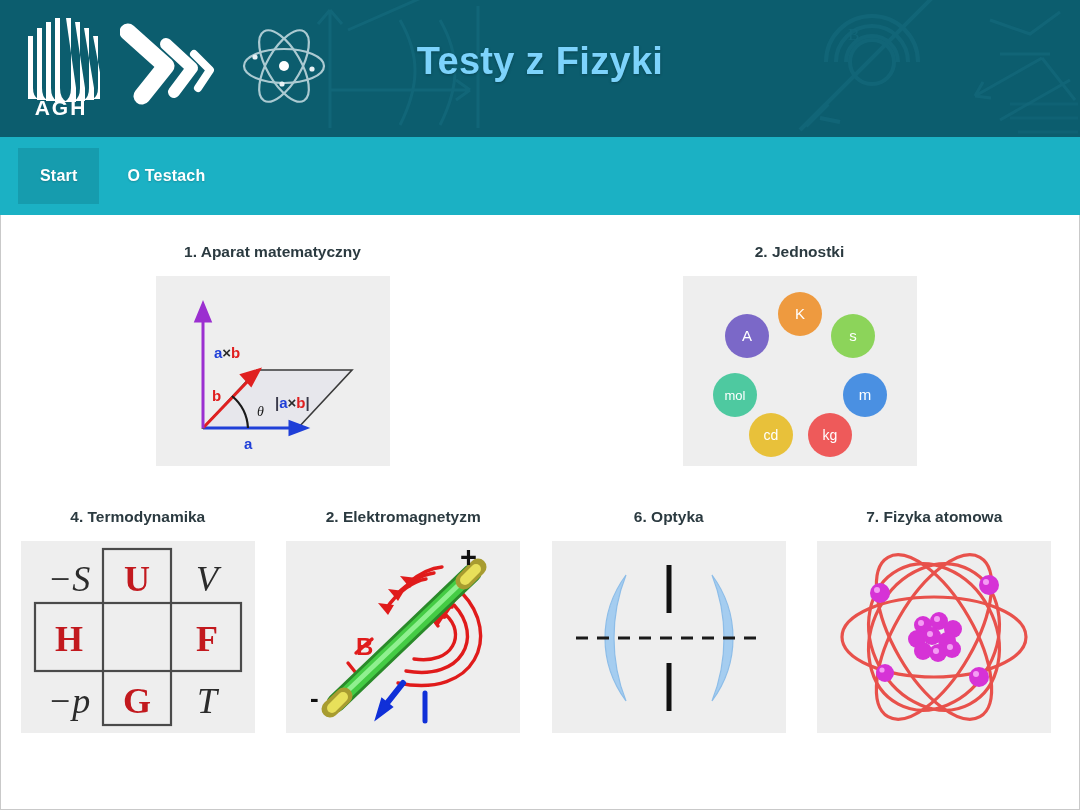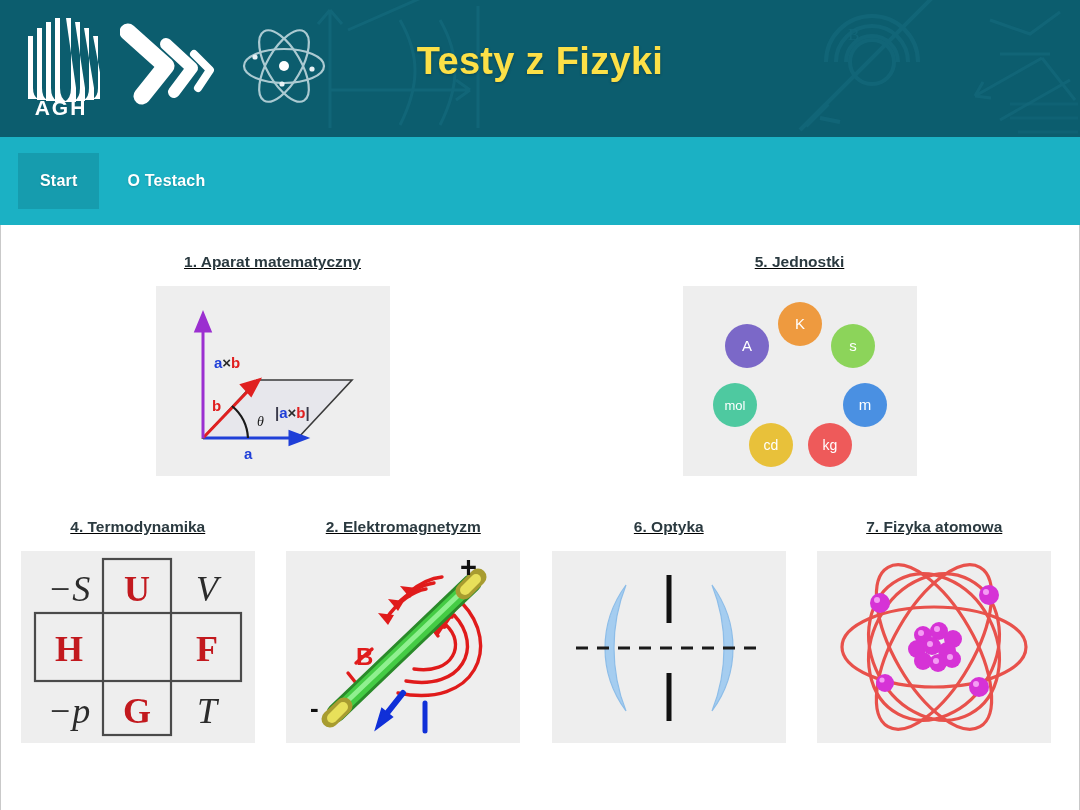--- a/index.html
+++ b/index.html
@@ -19,44 +19,43 @@
   }
   .header-deco{position:absolute;inset:0;opacity:.5;}
   .brand{
     position:absolute;left:22px;top:14px;display:flex;align-items:center;gap:20px;
   }
   .agh-logo{width:78px;height:104px;display:block;}
   .chev-logo{width:98px;height:88px;display:block;}
   .atom-logo{width:92px;height:92px;display:block;}
   .header-title{
     position:absolute;left:0;right:0;top:40px;text-align:center;
-    color:#fde047;font-size:38px;font-weight:600;letter-spacing:.3px;
+    color:#7dd3fc;font-size:38px;font-weight:600;letter-spacing:.3px;
     text-shadow:0 1px 3px rgba(0,0,0,.28);
   }
 
   
   .nav{
-    height:88px;width:1080px;background:#1bb1c4;
+    height:78px;width:1080px;background:#1bb1c4;
     display:flex;align-items:center;padding-left:18px;box-sizing:border-box;
     position:relative;
   }
   .nav-item{
     color:#ffffff;font-size:16px;font-weight:700;
     padding:19px 22px;margin-right:6px;
     cursor:pointer;user-select:none;letter-spacing:.2px;
     text-shadow:0 1px 2px rgba(0,0,0,.18);
   }
   .nav-item.active{background:#169cae;}
 
   
   .content{
     position:relative;width:1080px;height:595px;background:#ffffff;
     border:1px solid #c9c9c9;border-top:none;box-sizing:border-box;
     padding:14px 8px 0 0;
-    text-decoration:underline;
   }
   .row{display:flex;width:100%;box-sizing:border-box;}
   .row-1{justify-content:space-around;padding:0 8px;}
   .row-2{justify-content:space-around;padding:0 4px;}
   .card{
     display:flex;flex-direction:column;align-items:center;
     cursor:pointer;
   }
   .card-title{
     font-size:15.5px;font-weight:600;color:#2b3a40;
@@ -189,21 +188,21 @@
           <text x="56" y="125" font-size="15" font-weight="700" fill="#e02020" font-family="Liberation Sans, sans-serif">b</text>
           <text x="88" y="173" font-size="15" font-weight="700" fill="#1f3fd8" font-family="Liberation Sans, sans-serif">a</text>
           <text x="101" y="140" font-size="14" fill="#1a1a1a" font-style="italic" font-family="Liberation Serif, serif">θ</text>
           <text x="119" y="132" font-size="15" font-weight="700" font-family="Liberation Sans, sans-serif">
             <tspan fill="#3a3a4a">|</tspan><tspan fill="#1f3fd8">a</tspan><tspan fill="#2b2b2b">×</tspan><tspan fill="#e02020">b</tspan><tspan fill="#3a3a4a">|</tspan>
           </text>
         </svg>
       </div>
 
       <div class="card">
-        <div class="card-title">5. Jednostki</div>
+        <div class="card-title">2. Jednostki</div>
         <svg class="thumb" viewBox="0 0 234 190">
           <rect width="234" height="190" fill="#eeeeee"></rect>
           <g font-family="Liberation Sans, sans-serif" font-size="13" fill="#ffffff" text-anchor="middle">
             <circle cx="117" cy="38" r="22" fill="#ee9a3f"></circle>
             <text x="117" y="43" font-size="15">K</text>
 
             <circle cx="64" cy="60" r="22" fill="#7b68c8"></circle>
             <text x="64" y="65" font-size="15">A</text>
 
             <circle cx="170" cy="60" r="22" fill="#8cd45a"></circle>

